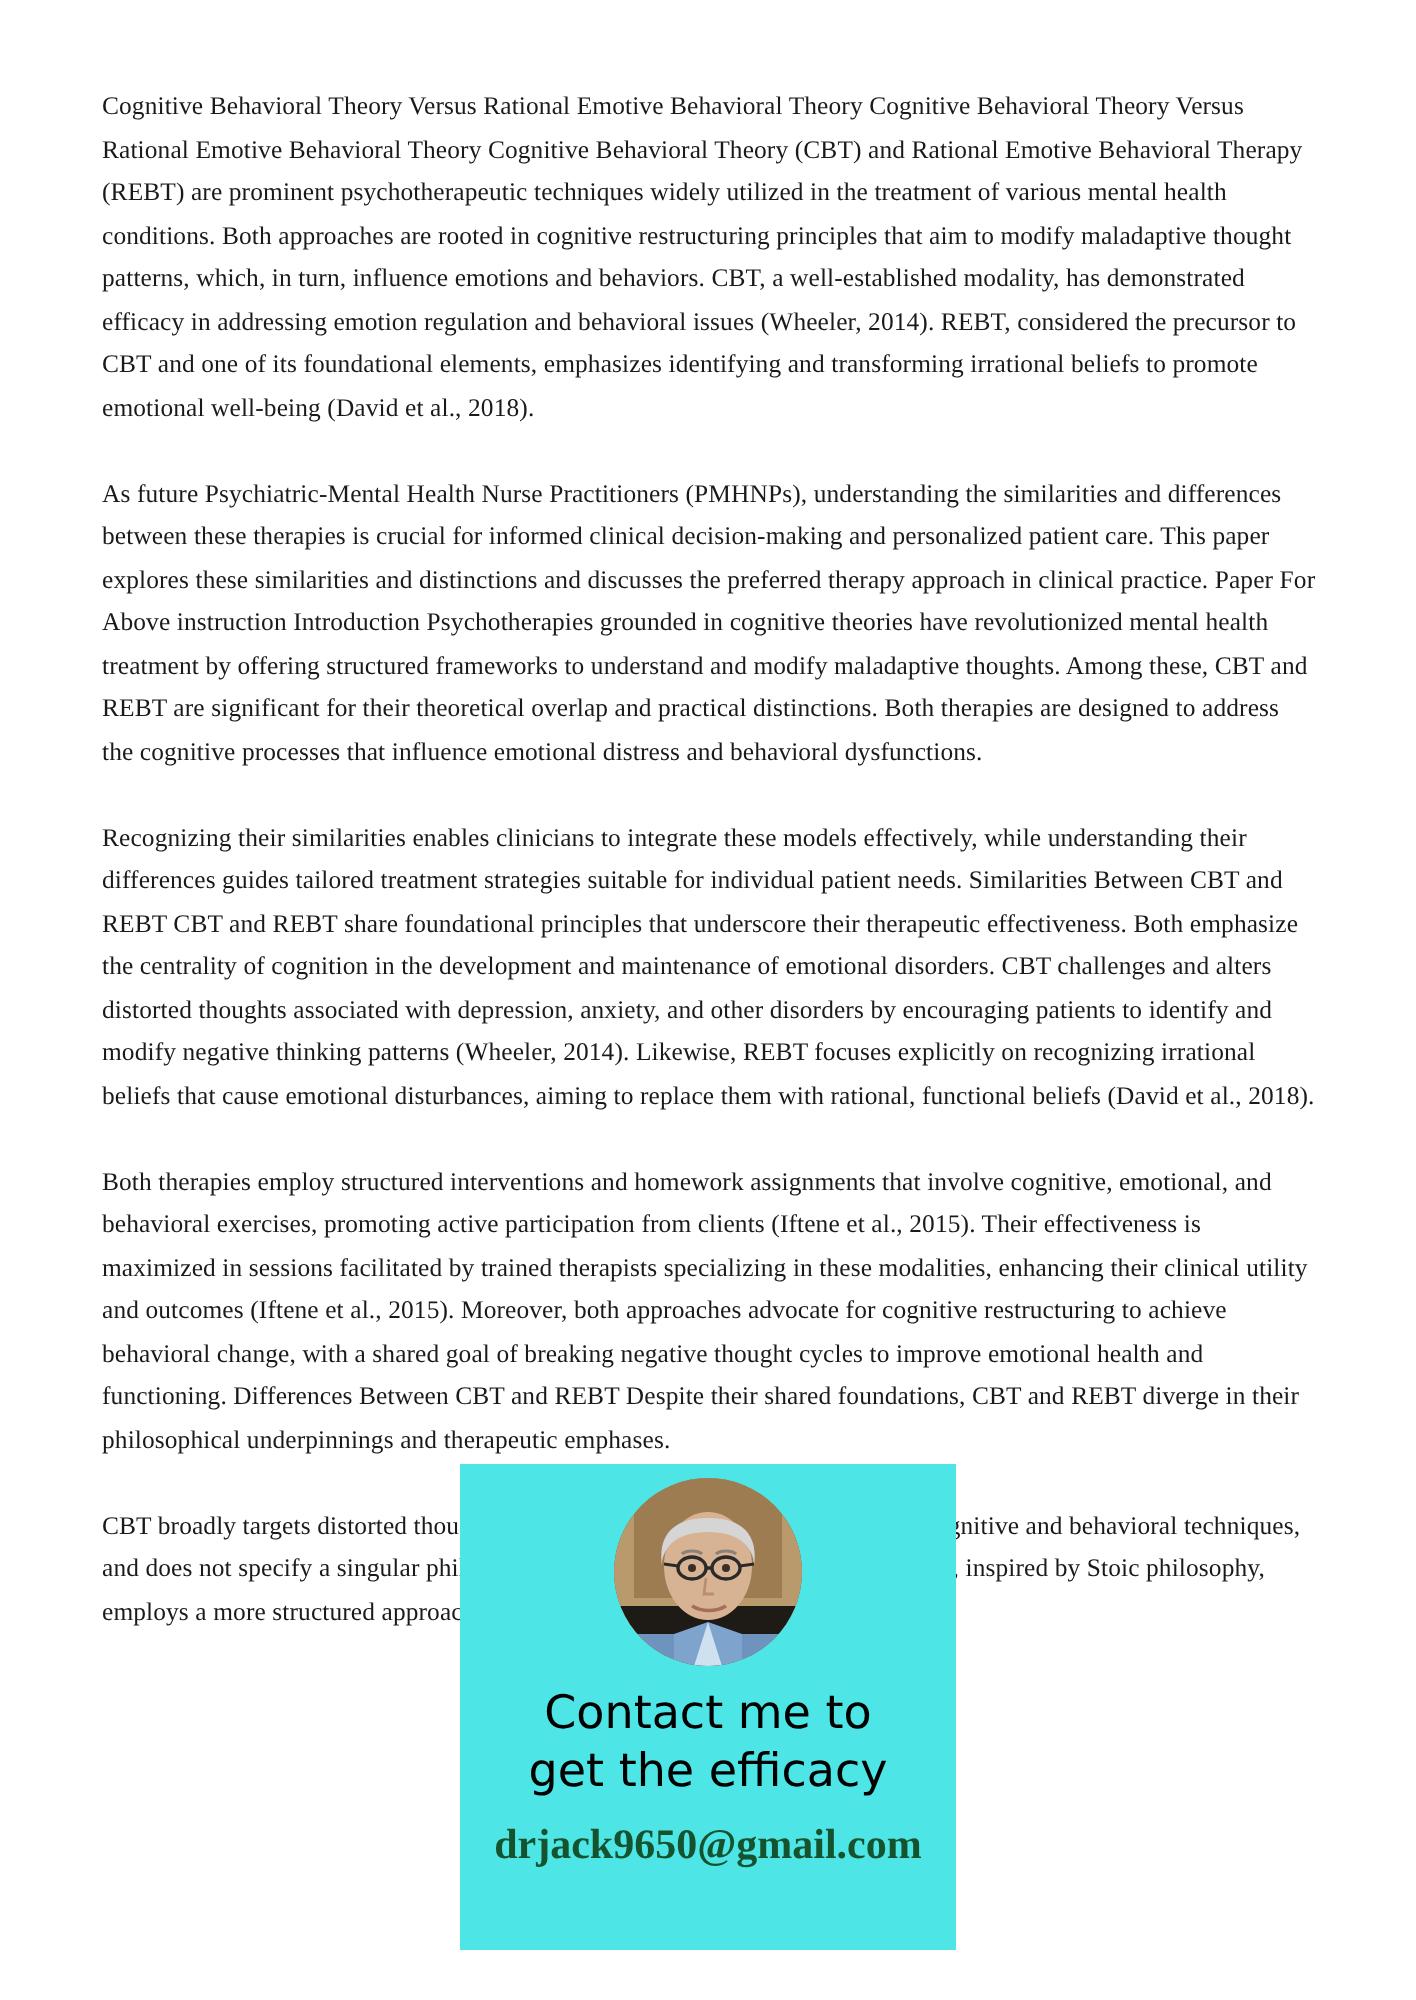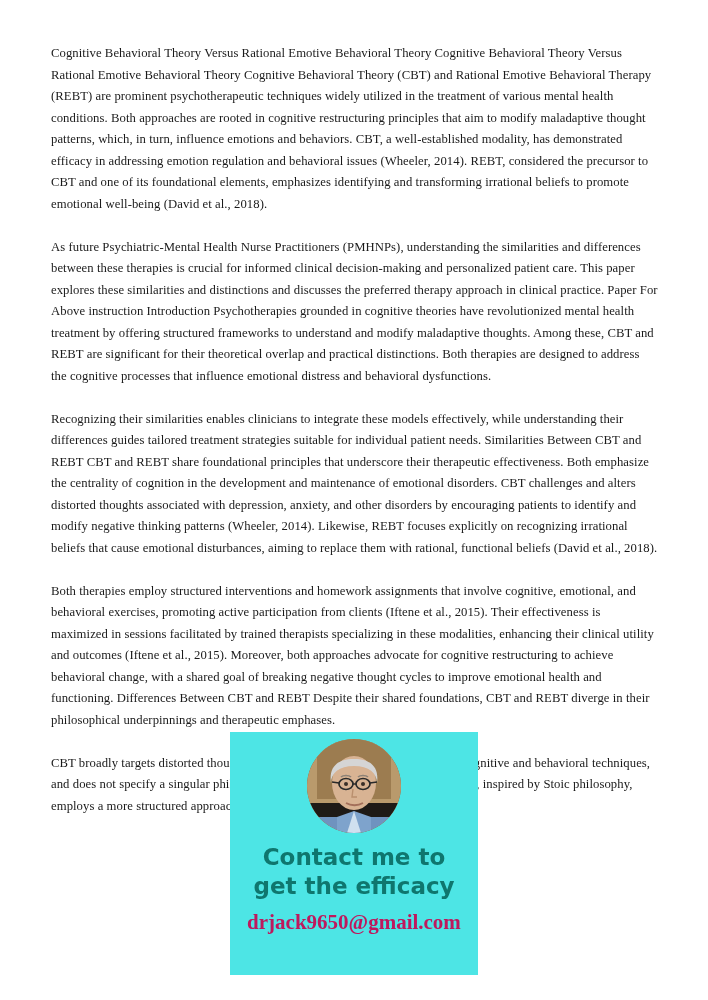--- a/index.html
+++ b/index.html
@@ -53,34 +53,34 @@
     border-radius: 50%;
     margin-top: 7px;
     overflow: hidden;
     position: relative;
     flex: none;
     background: #8b6b46;
   }
   #wm-avatar svg { display: block; }
   .wm-line {
     font-family: "DejaVu Sans", "Liberation Sans", sans-serif;
-    font-weight: bold;
+    font-weight: normal;
     font-size: 23px;
     line-height: 29px;
-    color: #0f766e;
+    color: #000000;
     text-align: right;
     white-space: nowrap;
   }
   #wm-line1 { margin-top: 10px; }
   #wm-email {
     font-family: "Liberation Serif", "DejaVu Serif", serif;
     font-weight: bold;
     font-size: 21px;
     line-height: 26px;
-    color: #be185d;
+    color: #14532d;
     text-align: center;
     margin-top: 8px;
     white-space: nowrap;
   }
 </style>
 </head>
 <body>
 
 <div id="page">
 

